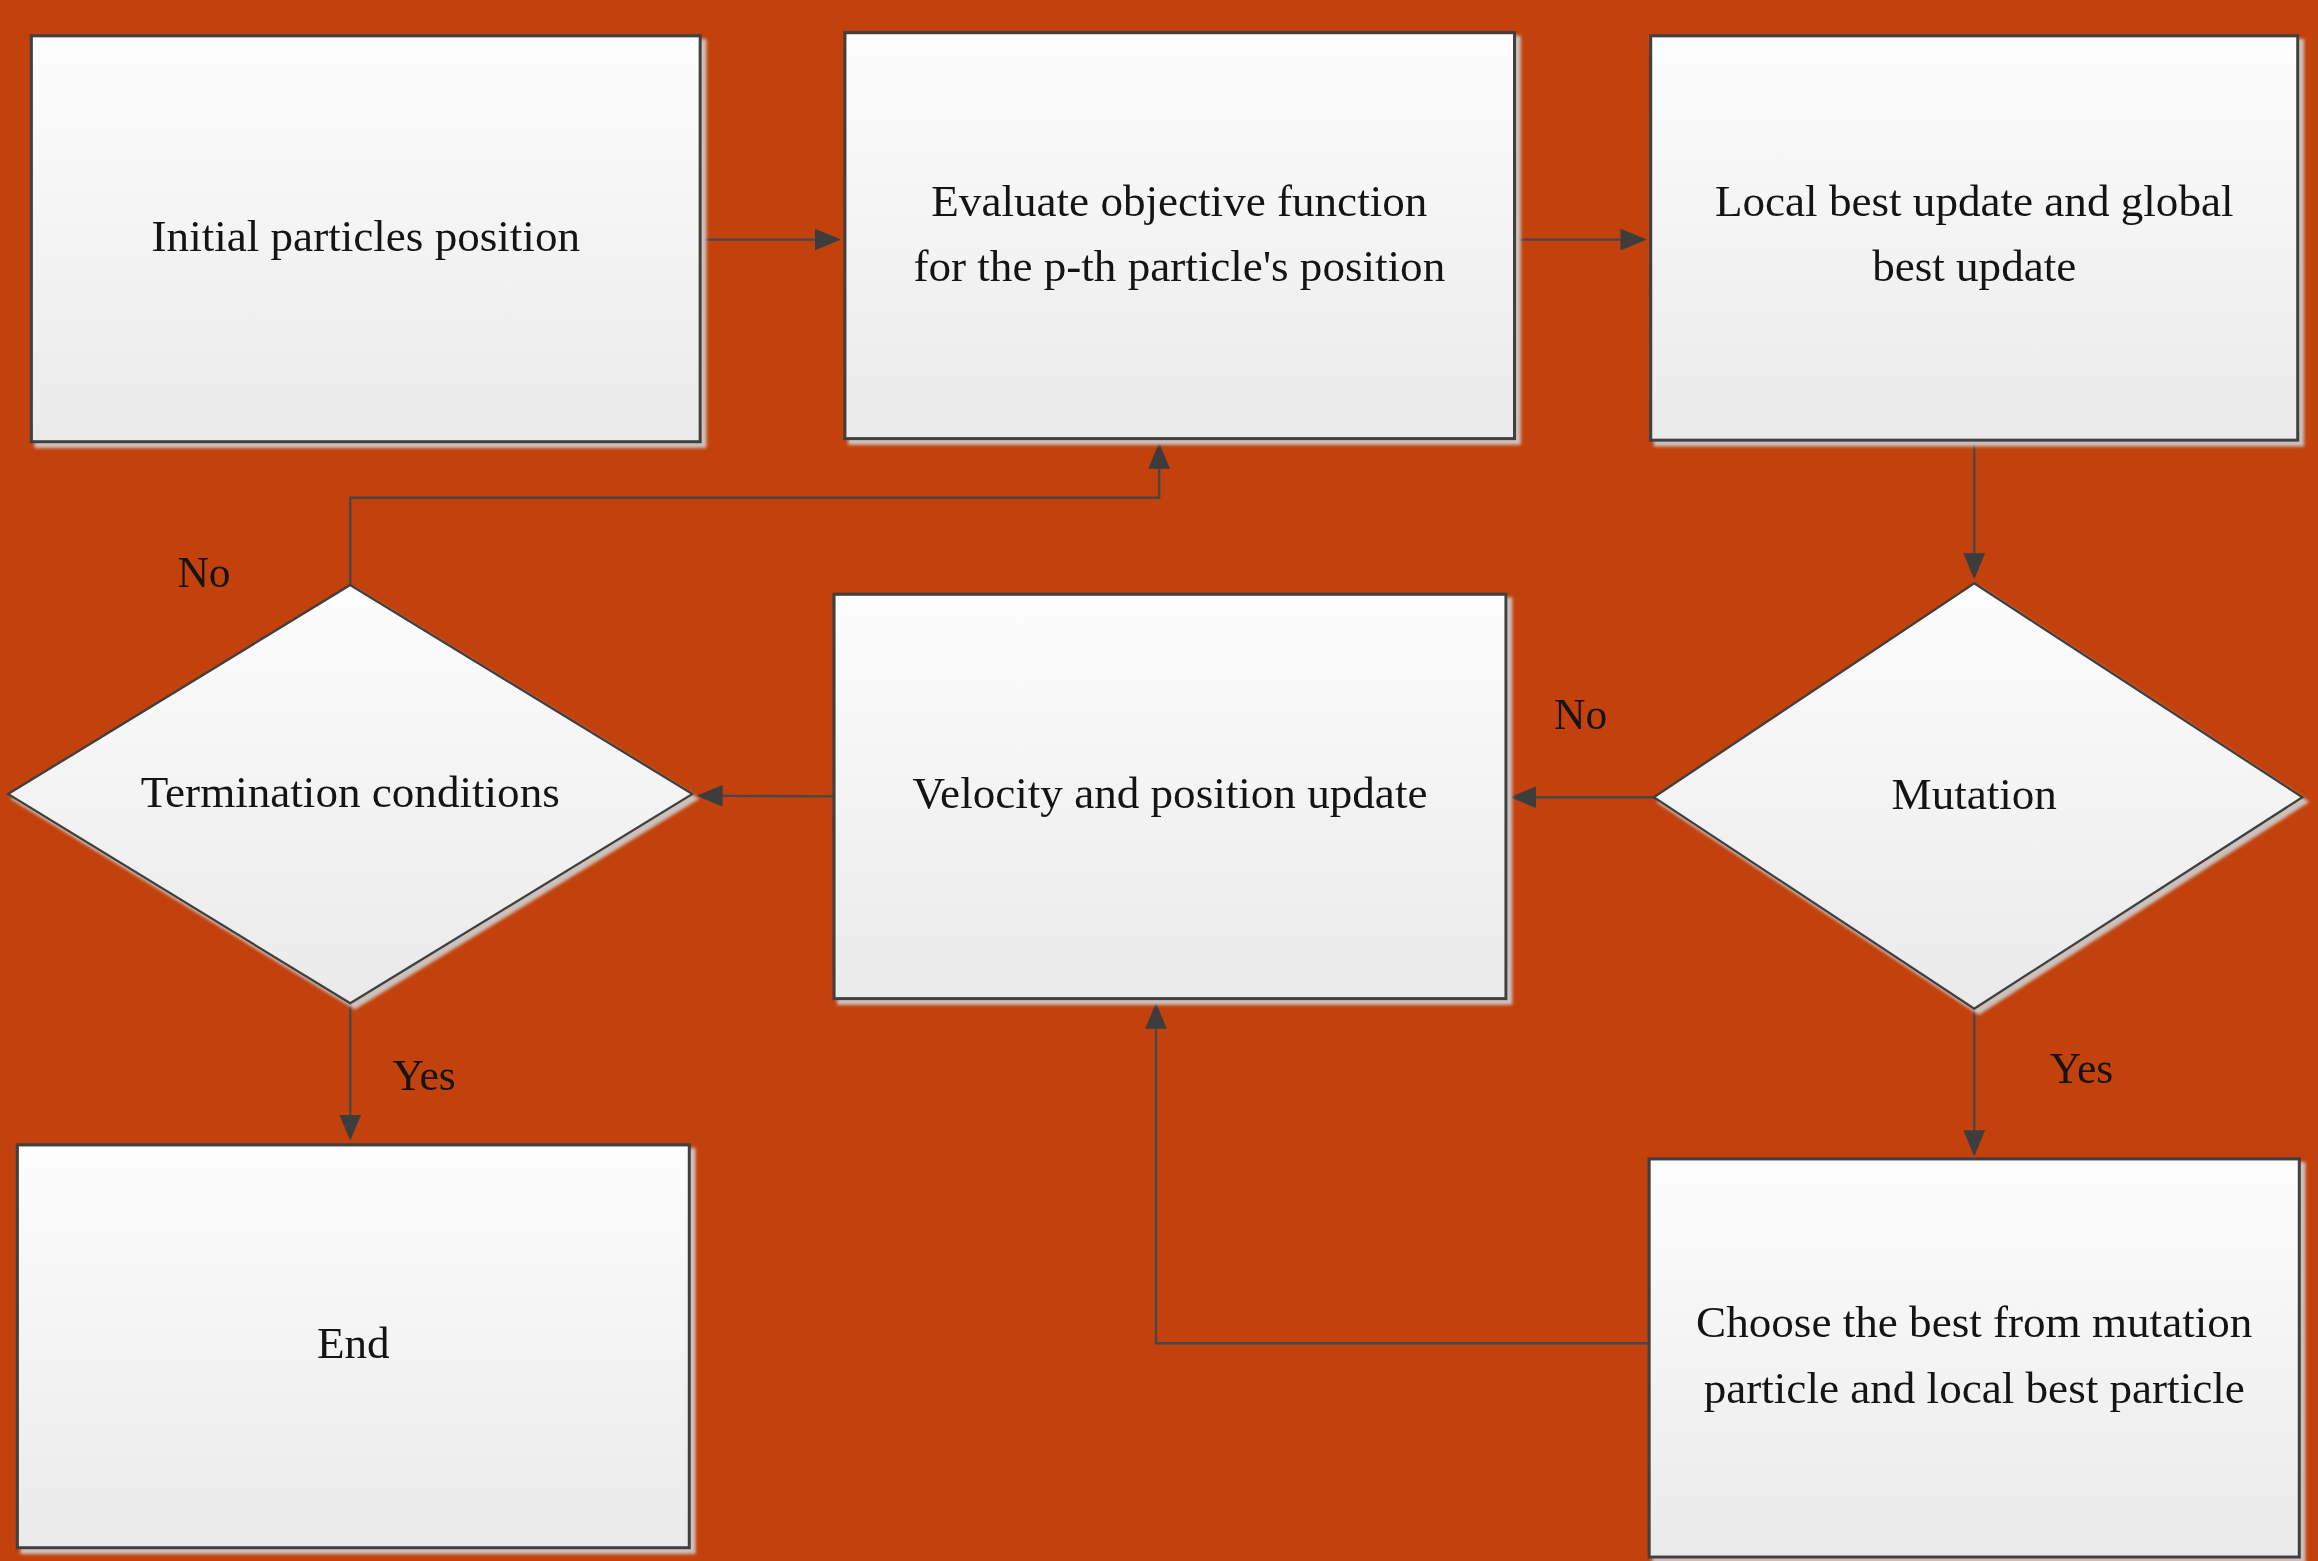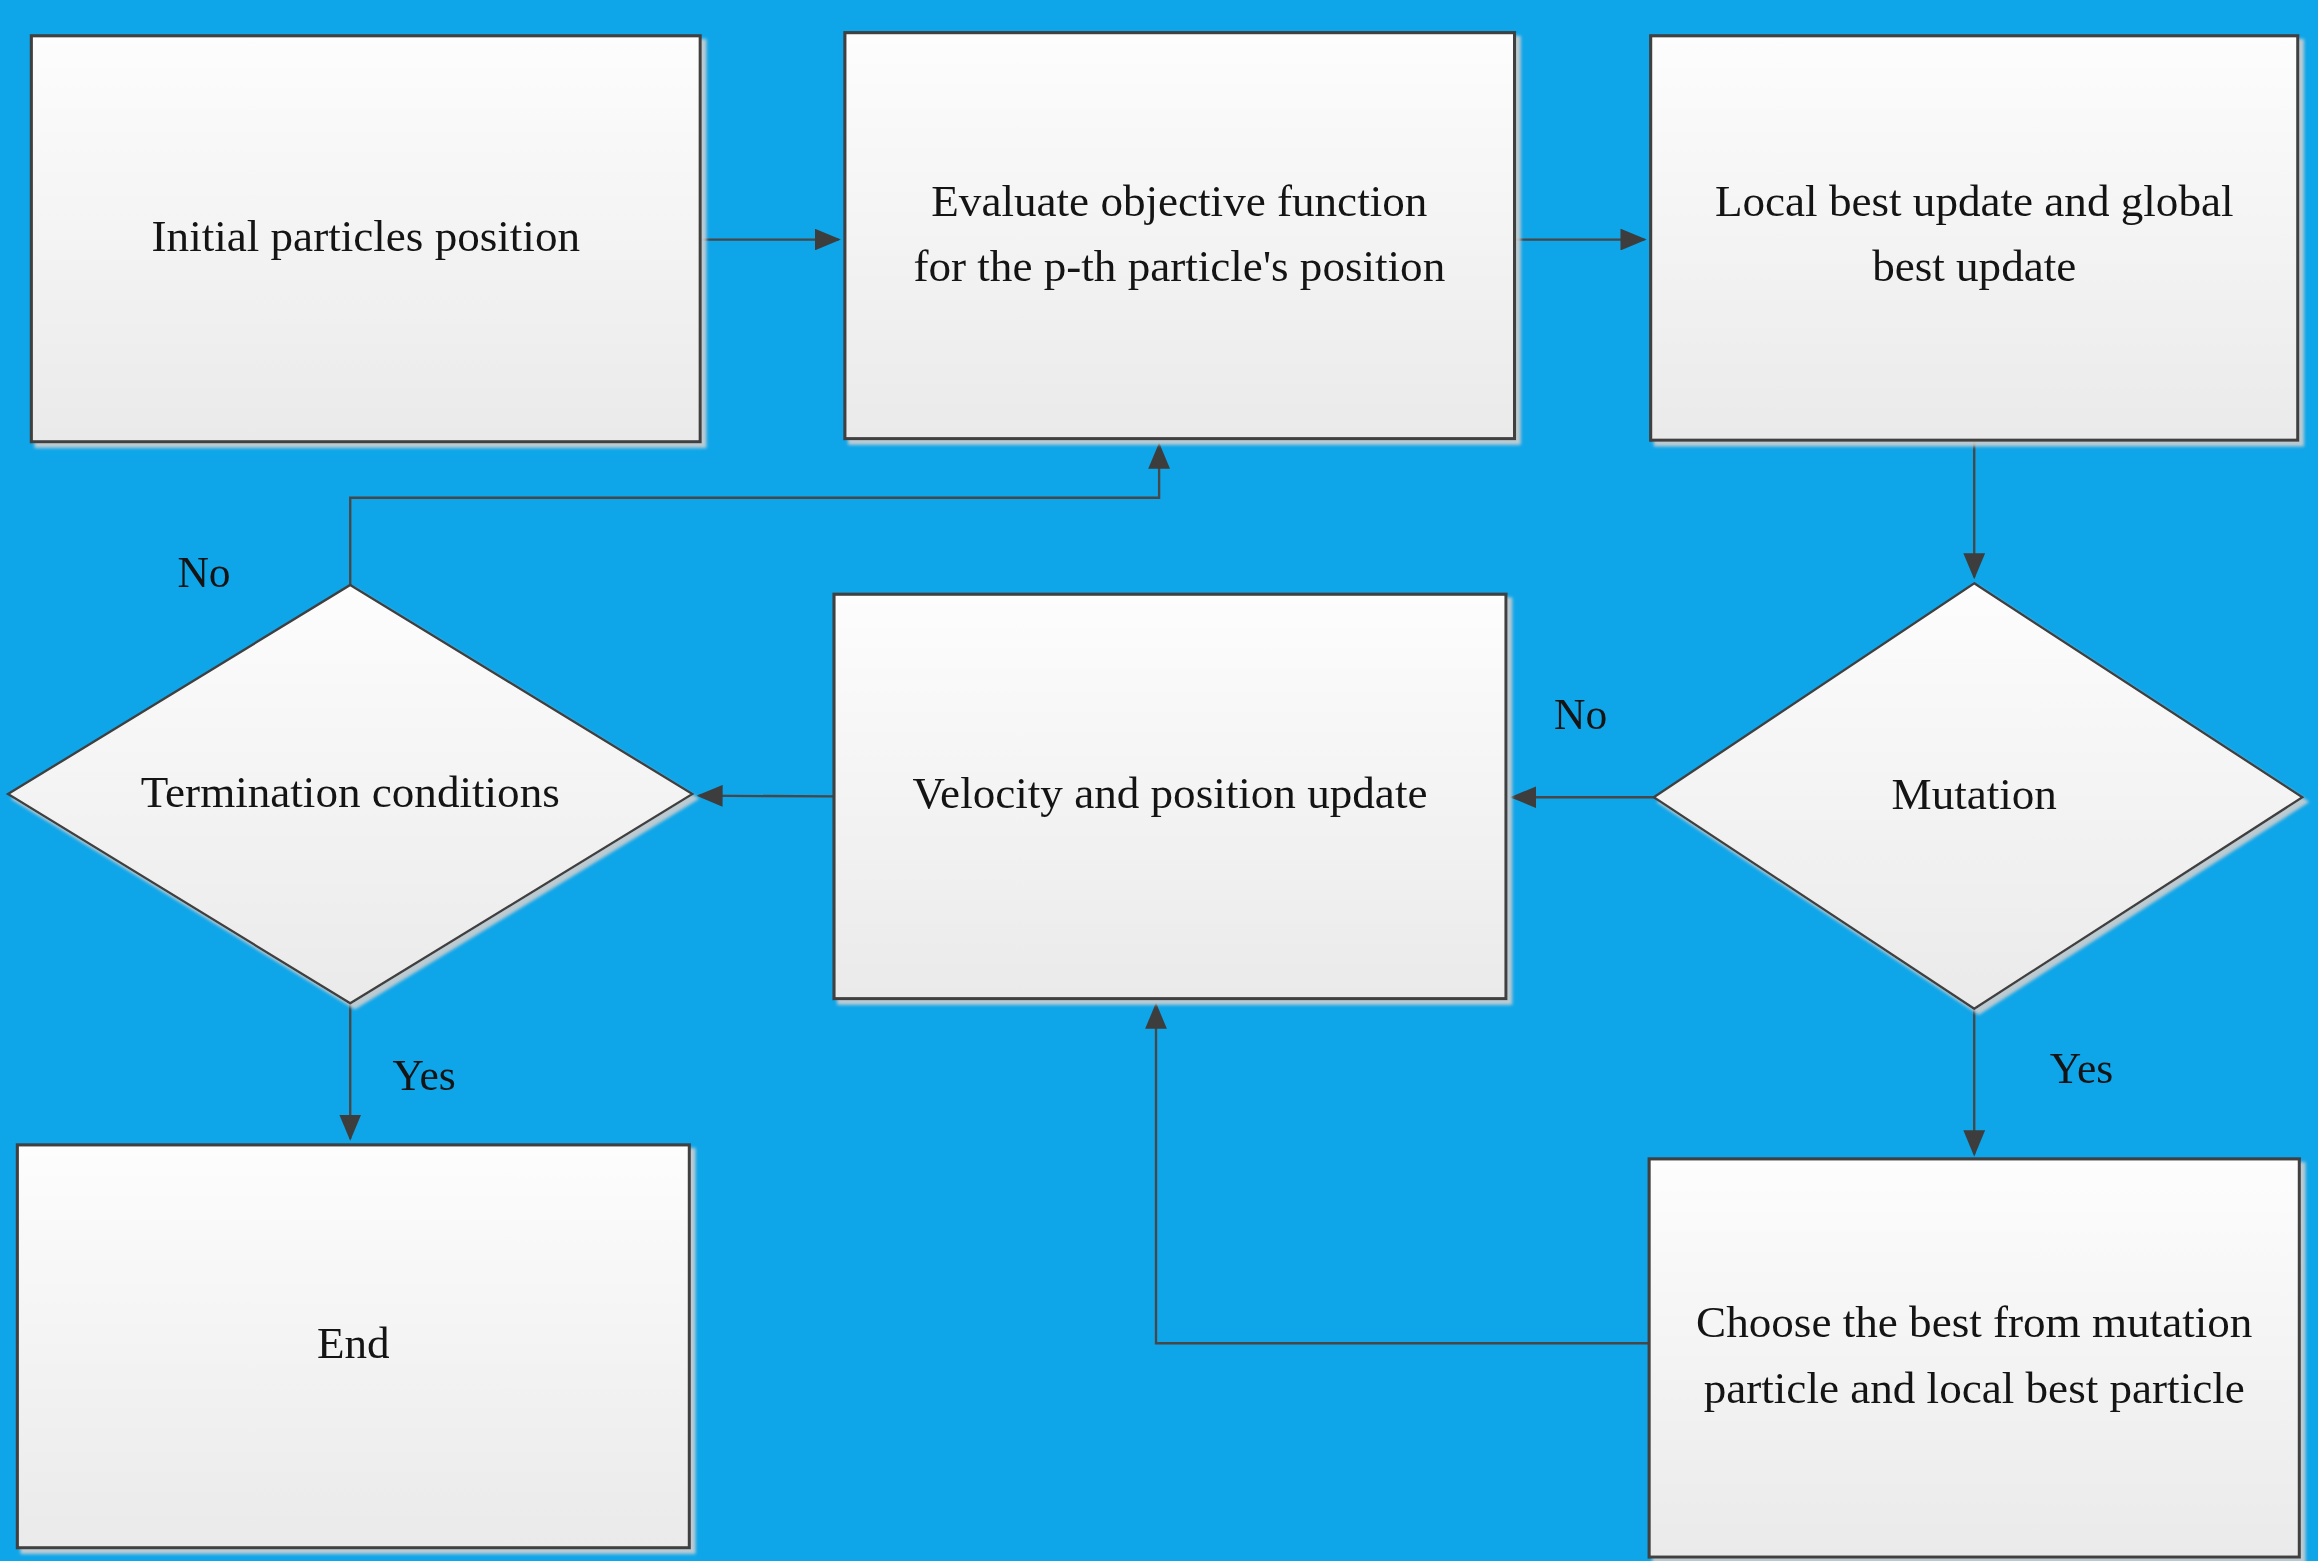--- a/index.html
+++ b/index.html
@@ -4,21 +4,21 @@
 <style>
   html, body {
     margin: 0;
     padding: 0;
     background: #ffffff;
   }
   .stage {
     width: 2319px;
     height: 1561px;
     position: relative;
-    background: #0ea5e9;
+    background: #c2410c;
     overflow: hidden;
   }
   svg { display: block; }
   .shape {
     fill: url(#shapeGrad);
     stroke: #3f3f3f;
     stroke-width: 4;
     filter: url(#softShadow);
   }
   .diamond {

